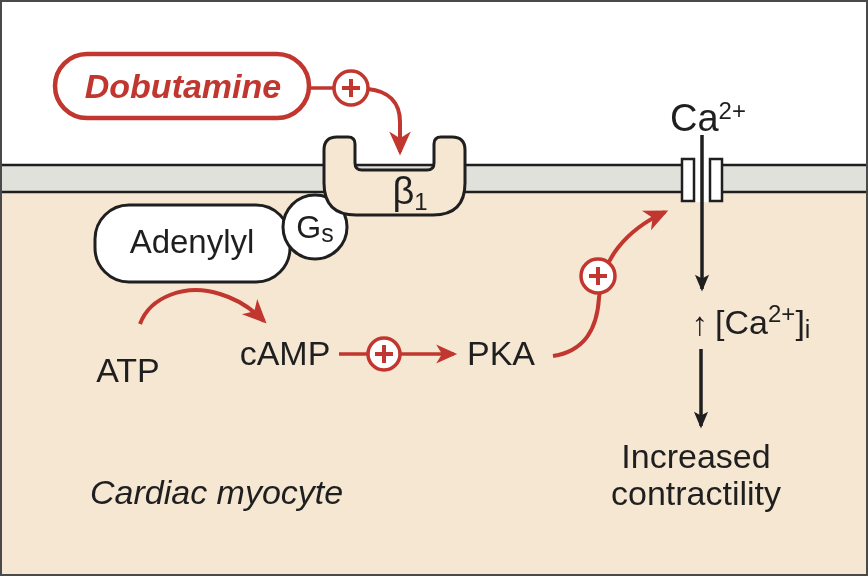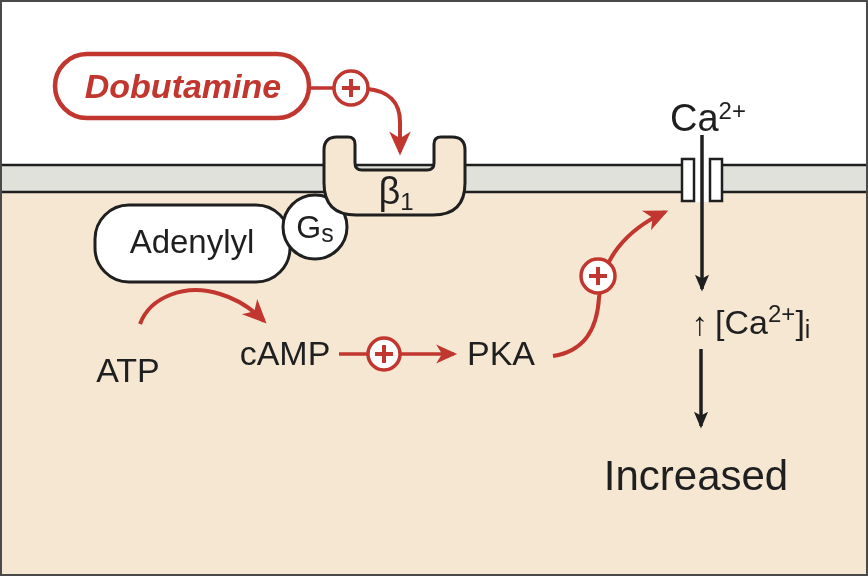--- a/index.html
+++ b/index.html
@@ -27,21 +27,21 @@
   .vcenter{transform:translateY(-50%);}
   .red-text{color:var(--red,#c1362e);text-align:center;}
   .italic{font-style:italic;}
   .bold{font-weight:bold;}
   .f34{font-size:34px;}
   .f36{font-size:38px;}
   .sup{font-size:24px;position:relative;top:-12px;}
   .sub{font-size:24px;position:relative;top:6px;}
   .sub-s{font-size:25px;position:relative;top:4px;}
   .enzyme-label{font-size:33px;line-height:36px;}
-  .outcome-label{font-size:42px;line-height:37px;}
+  .outcome-label{font-size:34px;line-height:37px;}
   .up-glyph{font-weight:bold;font-size:33px;margin-right:7px;position:relative;top:1px;}
   
   .fill-red{fill:var(--red,#c1362e);}
   .fill-ink{fill:var(--ink,#1f1f1f);}
   .rl{stroke:var(--red,#c1362e);fill:none;}
   .kl{stroke:var(--ink,#1f1f1f);fill:none;}
   .white-fill{fill:var(--shape-fill,#ffffff);}
 </style>
 </head>
 <body>
@@ -113,21 +113,21 @@
     </g>
     <path d="M 366 87 C 386 89 398 100 398 120 L 398 150" class="rl" stroke-width="4" marker-end="url(#ah-red)"></path>
   </svg>
 
   <div class="label center f34 italic bold red-text" style="left:181px;top:84px;">Dobutamine</div>
 
   <div class="label center f36" style="left:706px;top:116px;">
     <span>Ca</span><span class="sup">2+</span>
   </div>
 
-  <div class="label center f36" style="left:394px;top:189px;">
+  <div class="label center f36" style="left:408px;top:189px;">
     <span>β</span><span class="sub">1</span>
   </div>
 
   <div class="label center" style="left:313px;top:225px;font-size:32px;">
     <span>G</span><span class="sub-s">s</span>
   </div>
 
   <div class="label center enzyme-label" style="left:190px;top:240px;text-align:center;">
     <div>Adenylyl</div>
   </div>
@@ -137,16 +137,18 @@
   <div class="label center f34" style="left:283px;top:351px;">cAMP</div>
 
   <div class="label center f34" style="left:499px;top:351px;">PKA</div>
 
   <div class="label center f34" style="left:701px;top:320px;margin-left:48px;">
     <span class="up-glyph">↑</span><span>[</span><span>Ca</span><span class="sup">2+</span><span>]</span><span class="sub-s">i</span>
   </div>
 
   <div class="label center outcome-label" style="left:694px;top:473px;">
     <div>Increased</div>
+    <div>contractility</div>
   </div>
 
+  <div class="label vcenter f34 italic" style="left:88px;top:490px;">Cardiac myocyte</div>
 
 </div>
 
 </body></html>

